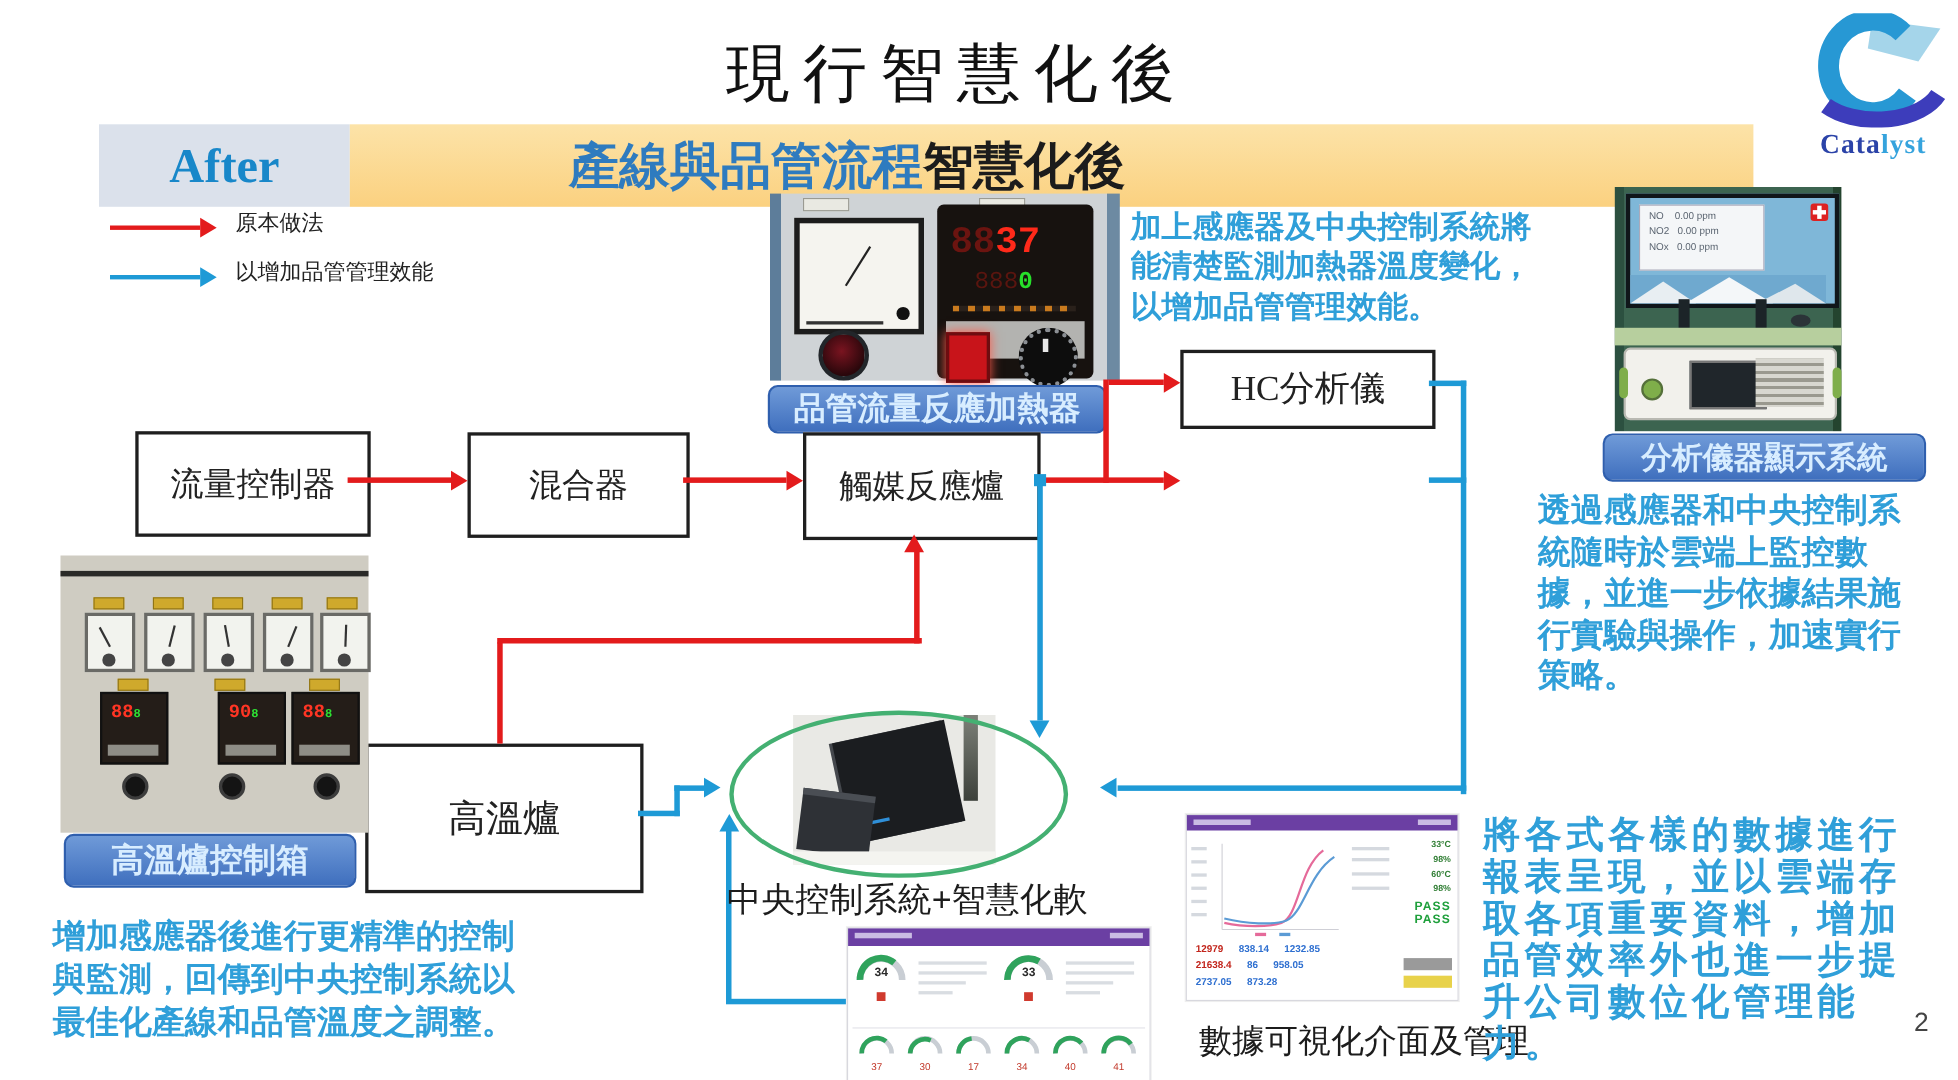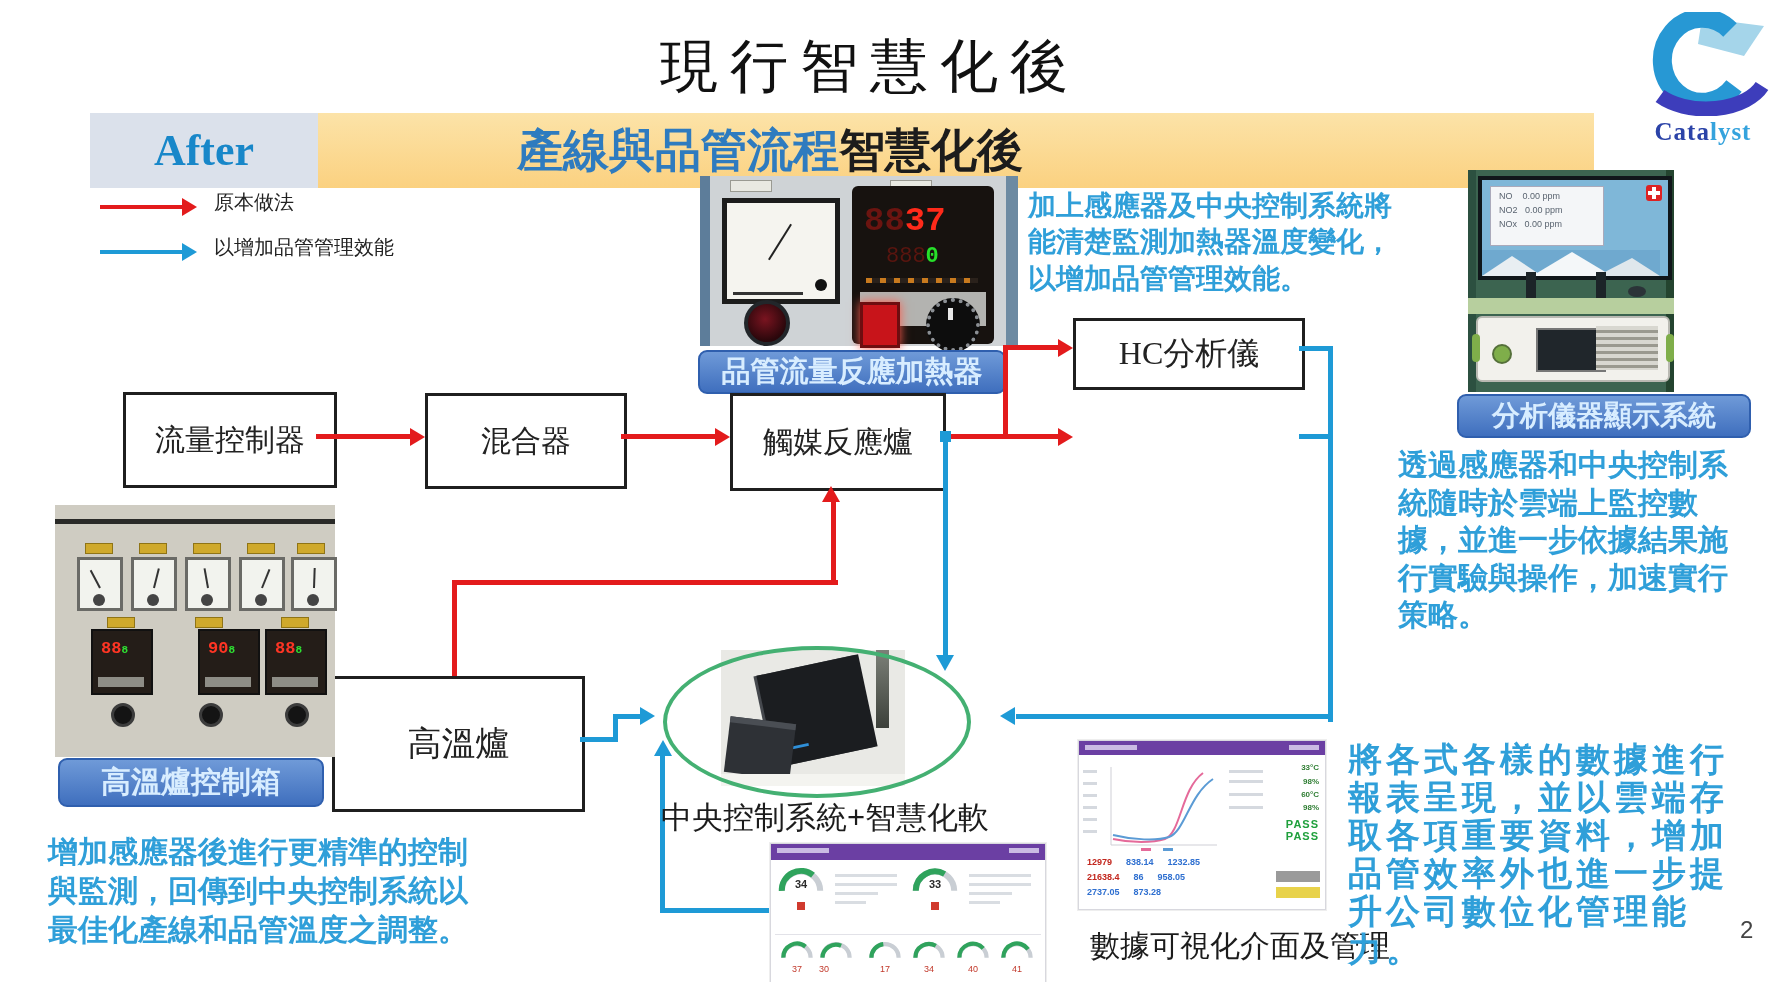--- a/index.html
+++ b/index.html
@@ -318,21 +318,21 @@
           <i style="width:70%;"></i>
           <i style="width:50%;"></i>
         </div>
     </div>
     <div style="position:absolute;left:4px;top:90px;width:266px;height:1px;background:#e2e2e8;"></div>
     <div style="position:absolute;left:4px;top:96px;width:268px;display:flex;">
       <div style="width:44px;text-align:center;"><svg width="34" height="20" viewBox="0 0 40 22">
             <path d="M4 20 A16 16 0 0 1 36 20" fill="none" stroke="#c9ced4" stroke-width="5"></path>
             <path d="M4 20 A16 16 0 0 1 30 7" fill="none" stroke="#2fa35c" stroke-width="5"></path>
           </svg><div class="minilbl">37</div></div>
-      <div style="width:44px;"><svg width="34" height="20" viewBox="0 0 40 22">
+      <div style="width:44px;text-align:center;"><svg width="34" height="20" viewBox="0 0 40 22">
             <path d="M4 20 A16 16 0 0 1 36 20" fill="none" stroke="#c9ced4" stroke-width="5"></path>
             <path d="M4 20 A16 16 0 0 1 26 6" fill="none" stroke="#2fa35c" stroke-width="5"></path>
           </svg><div class="minilbl">30</div></div>
       <div style="width:44px;text-align:center;"><svg width="34" height="20" viewBox="0 0 40 22">
             <path d="M4 20 A16 16 0 0 1 36 20" fill="none" stroke="#c9ced4" stroke-width="5"></path>
             <path d="M4 20 A16 16 0 0 1 18 4" fill="none" stroke="#2fa35c" stroke-width="5"></path>
           </svg><div class="minilbl">17</div></div>
       <div style="width:44px;text-align:center;"><svg width="34" height="20" viewBox="0 0 40 22">
             <path d="M4 20 A16 16 0 0 1 36 20" fill="none" stroke="#c9ced4" stroke-width="5"></path>
             <path d="M4 20 A16 16 0 0 1 28 6" fill="none" stroke="#2fa35c" stroke-width="5"></path>

